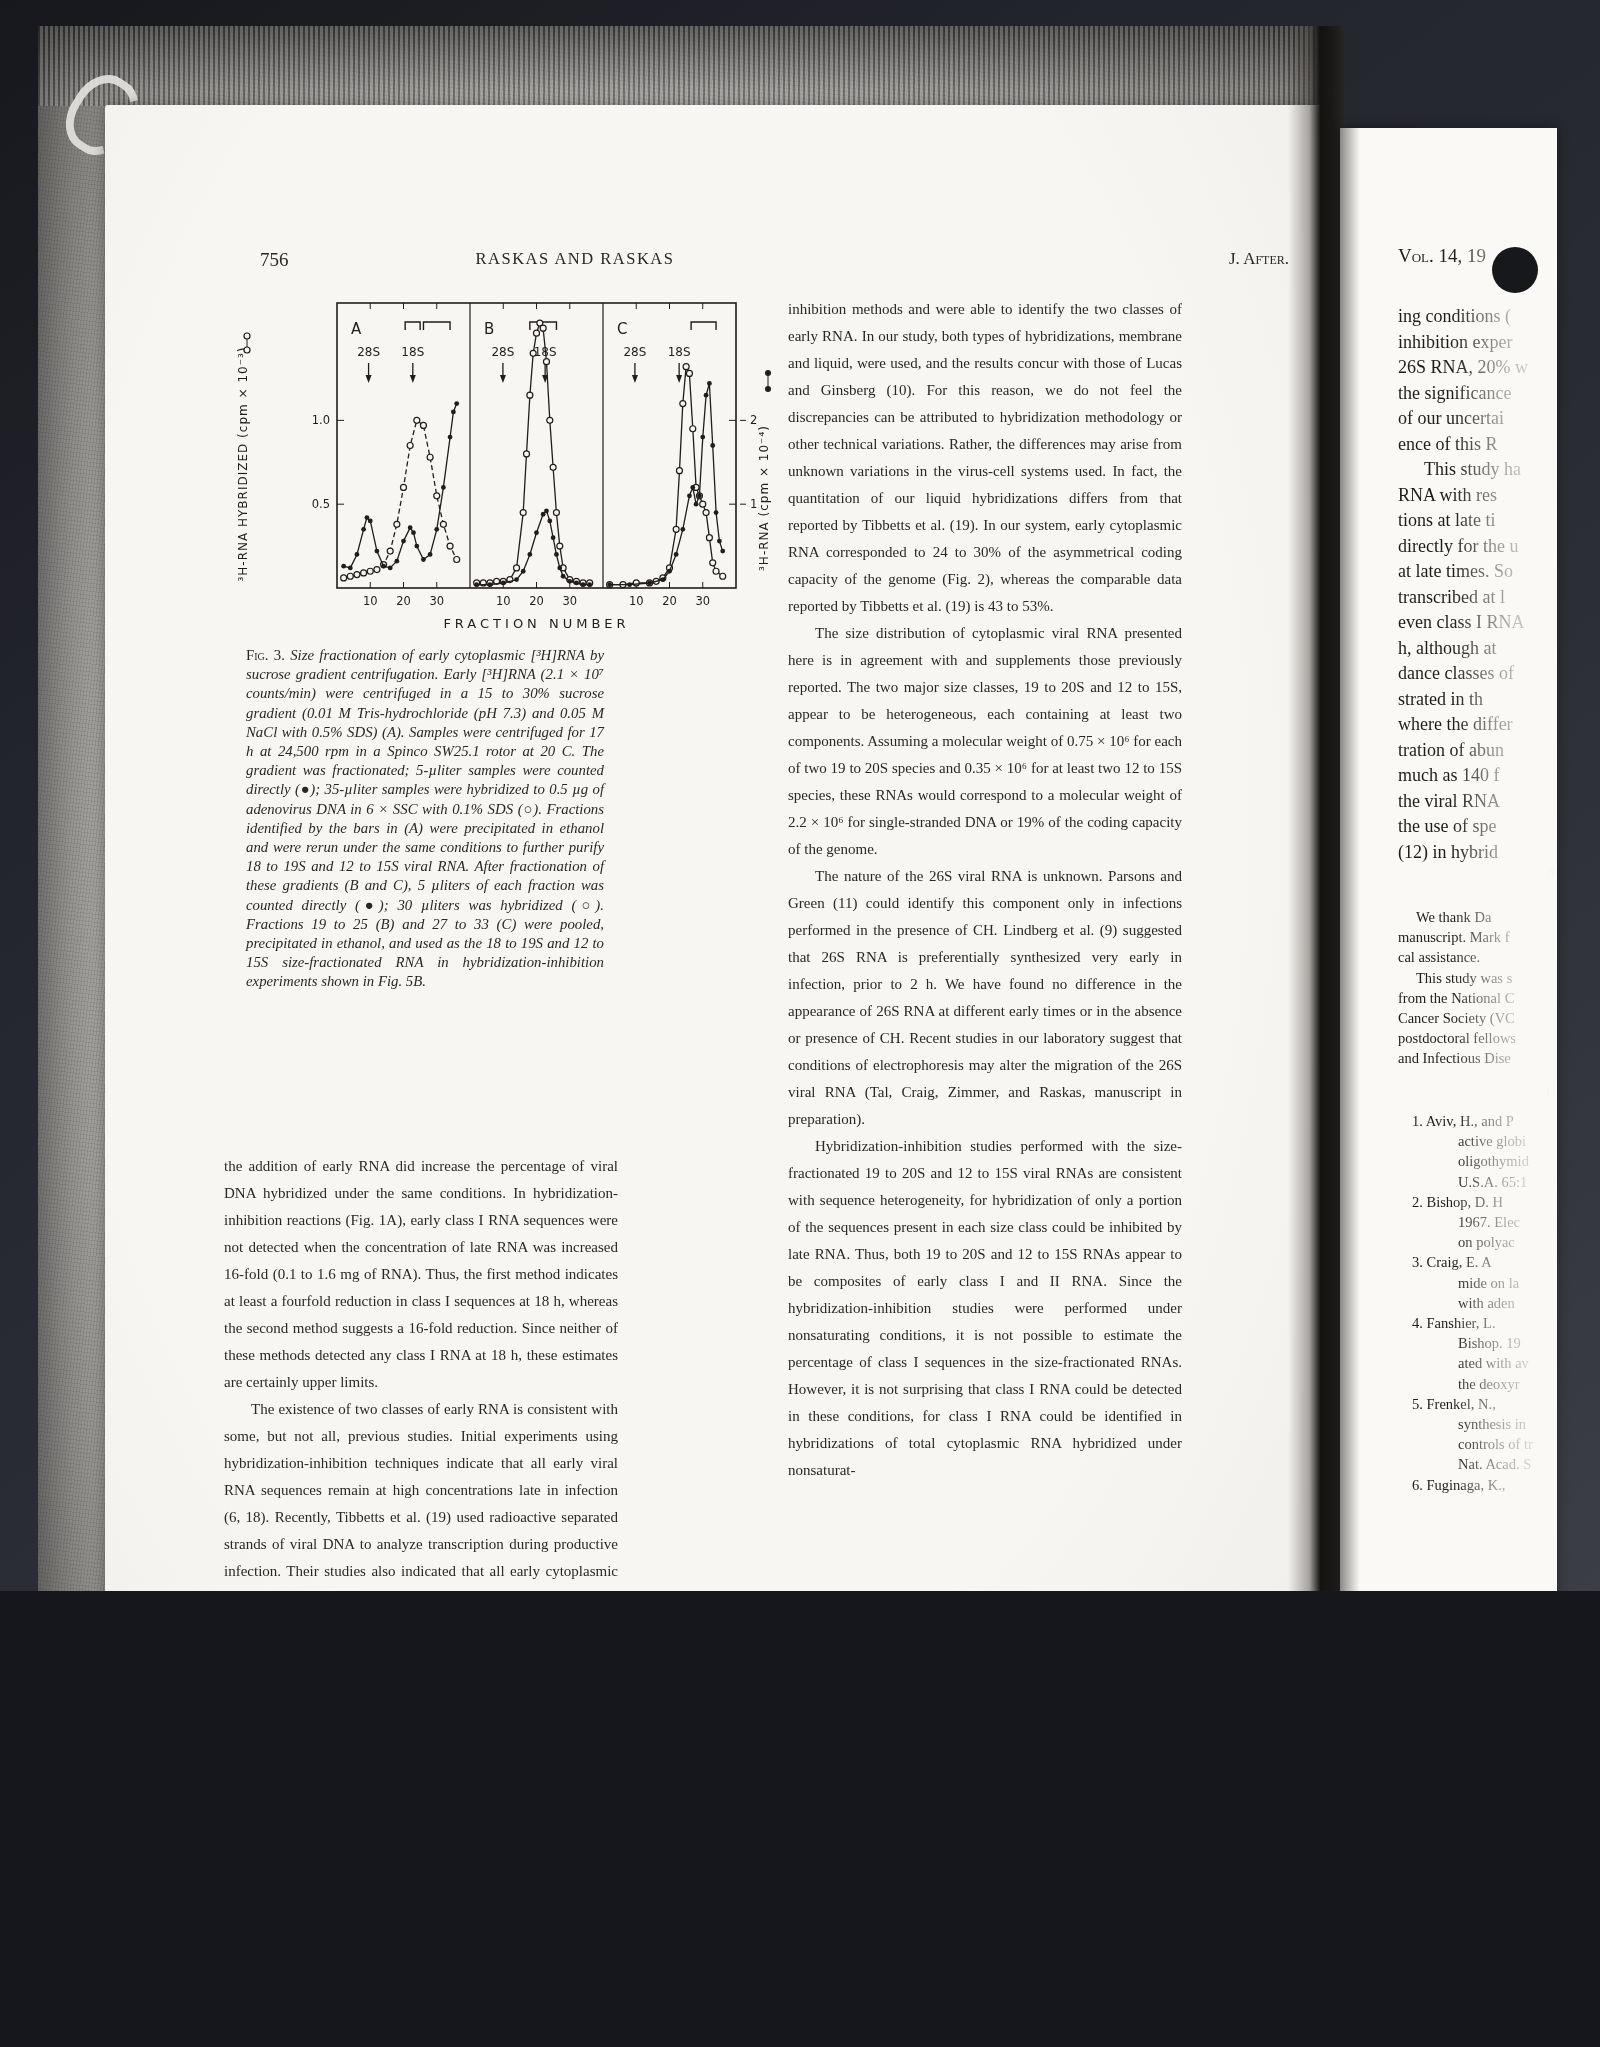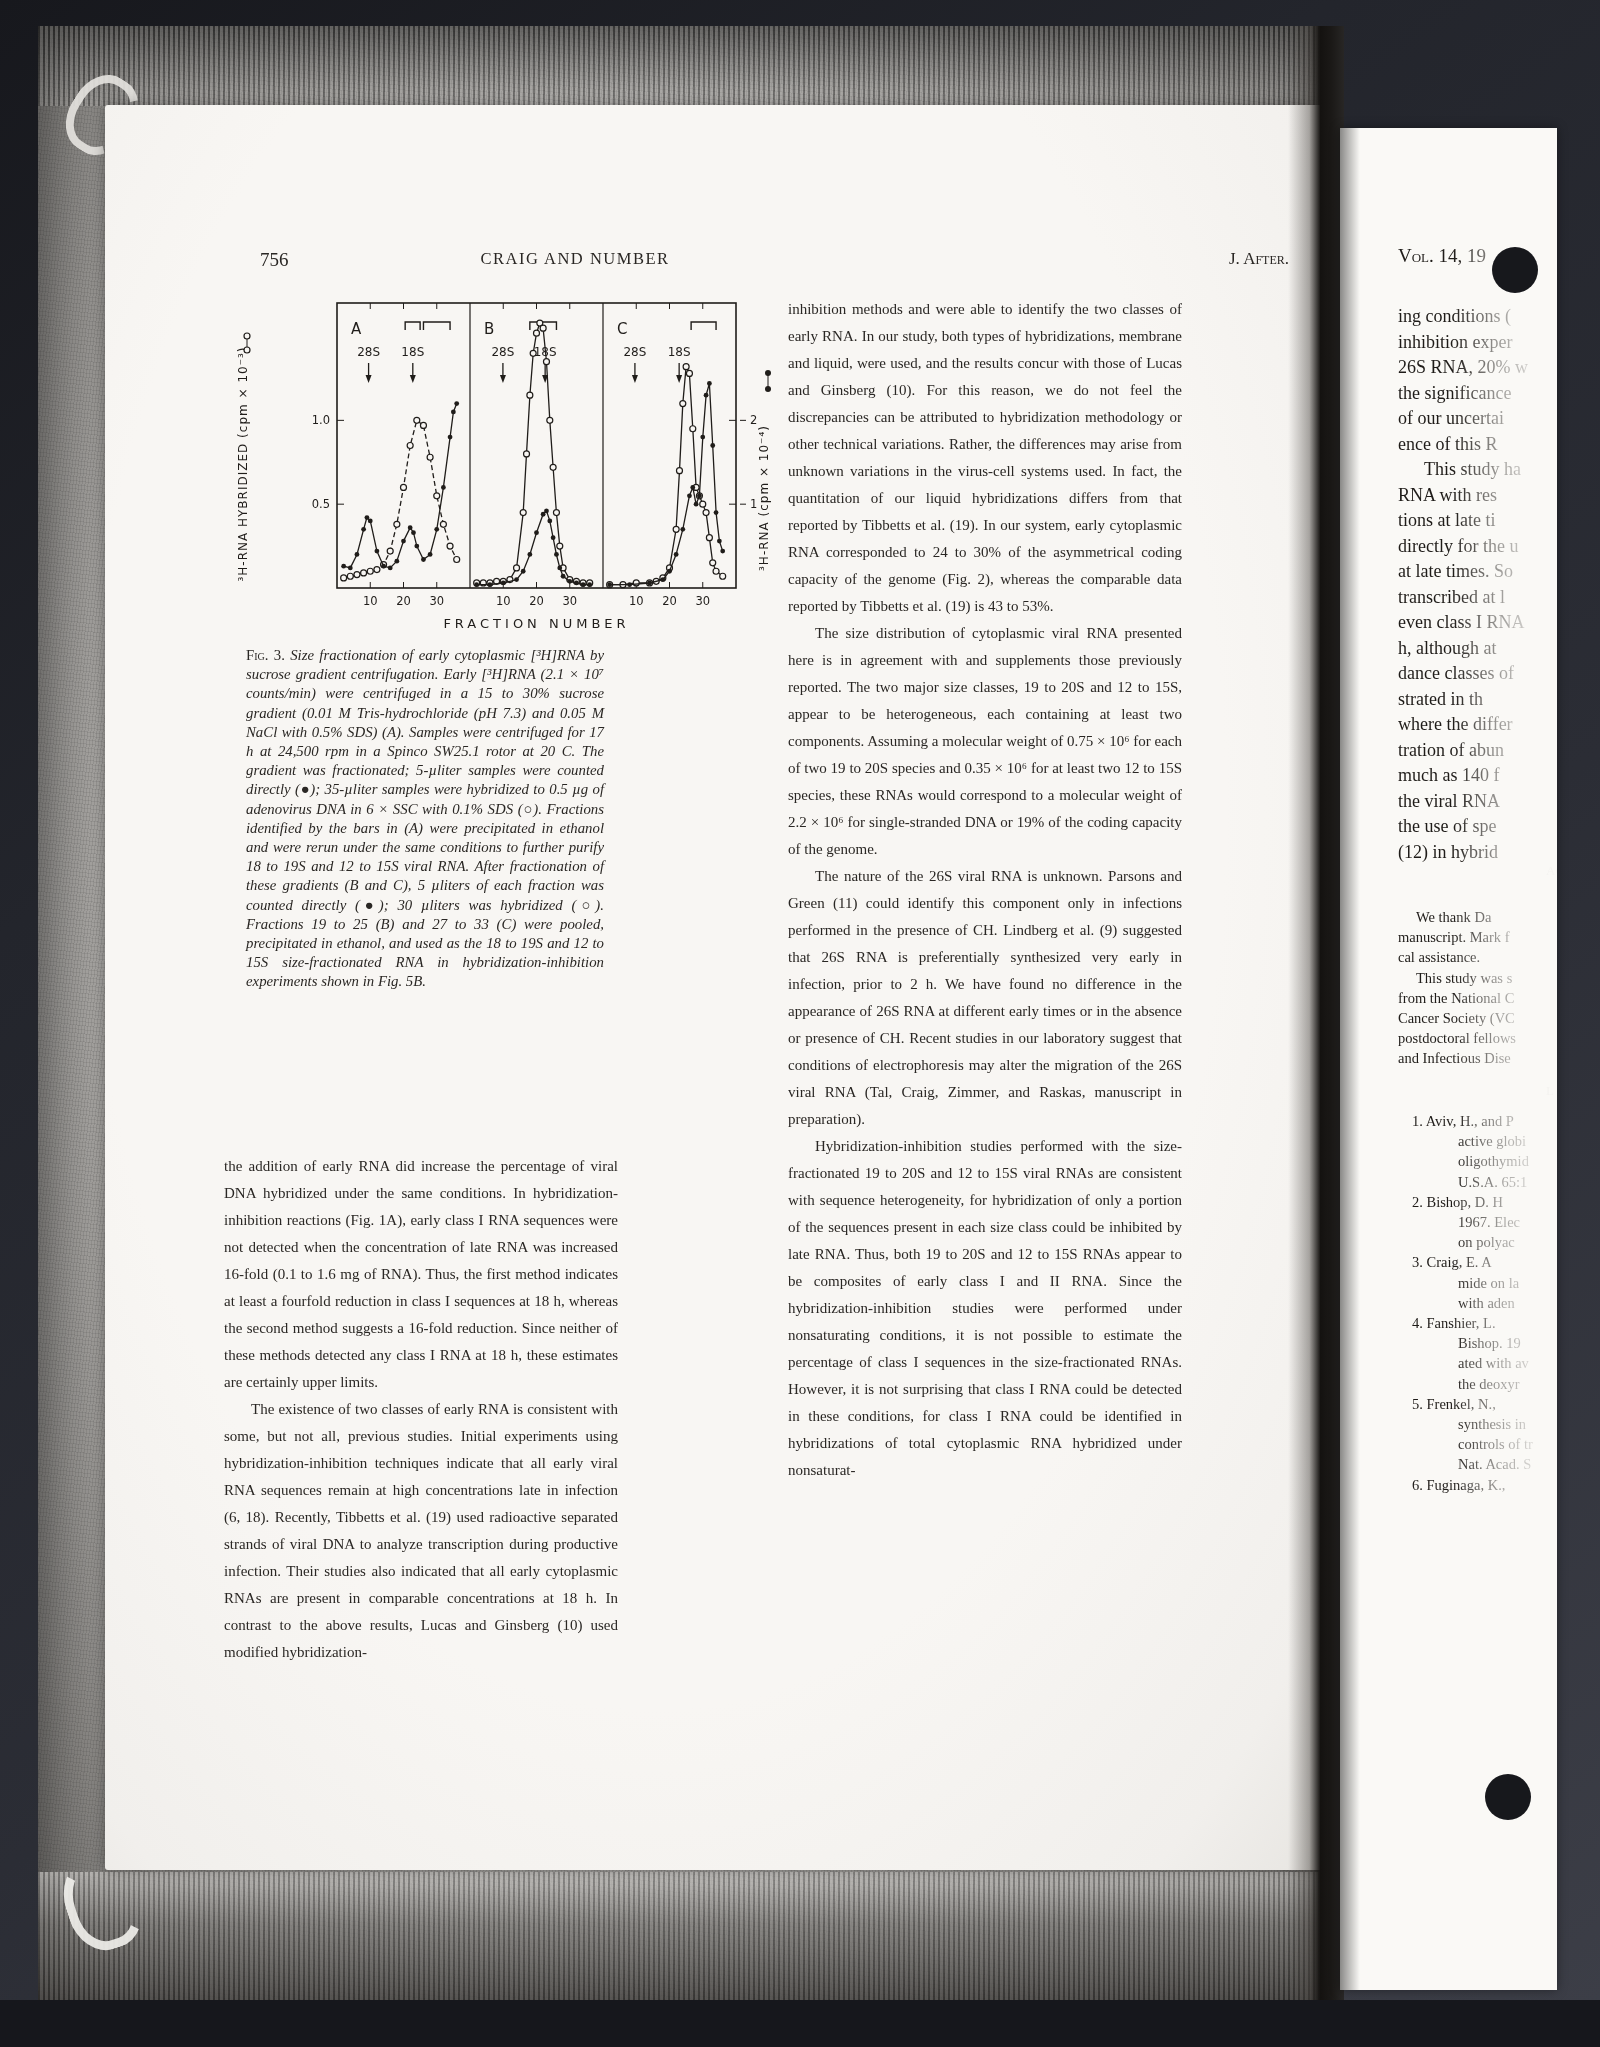--- a/index.html
+++ b/index.html
@@ -1,16 +1,16 @@
 <!DOCTYPE html>
 <html><head>
 <meta charset="utf-8">
 <style>
   html,body{margin:0;padding:0;background:#16171c;}
-  .scene{position:relative;width:1600px;height:2000px;overflow:hidden;
+  .scene{position:relative;width:1600px;height:1591px;overflow:hidden;
     background:linear-gradient(145deg,#17181d 0%,#23252c 30%,#2b2d35 60%,#3c3e47 100%);
     font-family:"Liberation Serif","DejaVu Serif",serif;}
   
   .board{position:absolute;left:38px;top:26px;width:1292px;height:1978px;
     background-color:#b3b1ae;
     background-image:
       radial-gradient(ellipse at 48% 45%, rgba(255,255,255,.55), rgba(140,138,135,.18) 55%, rgba(55,53,50,.55) 100%),
       repeating-linear-gradient(97deg, rgba(40,40,40,.13) 0 1px, transparent 1px 3px),
       repeating-linear-gradient(7deg, rgba(35,35,35,.11) 0 1px, transparent 1px 4px);
     box-shadow:inset 0 0 60px rgba(15,15,15,.65);}
@@ -83,21 +83,21 @@
 </head>
 <body>
 
 <div class="scene">
   <div class="board"></div>
   <div class="clip clip-top"></div>
   <div class="clip clip-bottom"></div>
 
   <div class="main-page">
     <div class="hdr hdr-num">756</div>
-    <div class="hdr hdr-run">CRAIG AND NUMBER</div>
+    <div class="hdr hdr-run">RASKAS AND RASKAS</div>
     <div class="hdr hdr-jv sc">J. After.</div>
 
     <div class="fig-wrap">
       <svg id="fig-svg" width="560" height="412">
           <rect x="107" y="71" width="399" height="285" fill="none" stroke="#201d1a" stroke-width="1.6"></rect>
           <line x1="240" y1="71" x2="240" y2="356" stroke="#201d1a" stroke-width="1.2"></line>
           <line x1="373" y1="71" x2="373" y2="356" stroke="#201d1a" stroke-width="1.2"></line>
           <line x1="140.25" y1="356" x2="140.25" y2="350" stroke="#201d1a"></line>
           <line x1="140.25" y1="71" x2="140.25" y2="77" stroke="#201d1a"></line>
           <text x="140.25" y="373" text-anchor="middle" class="fig-tick">10</text>

